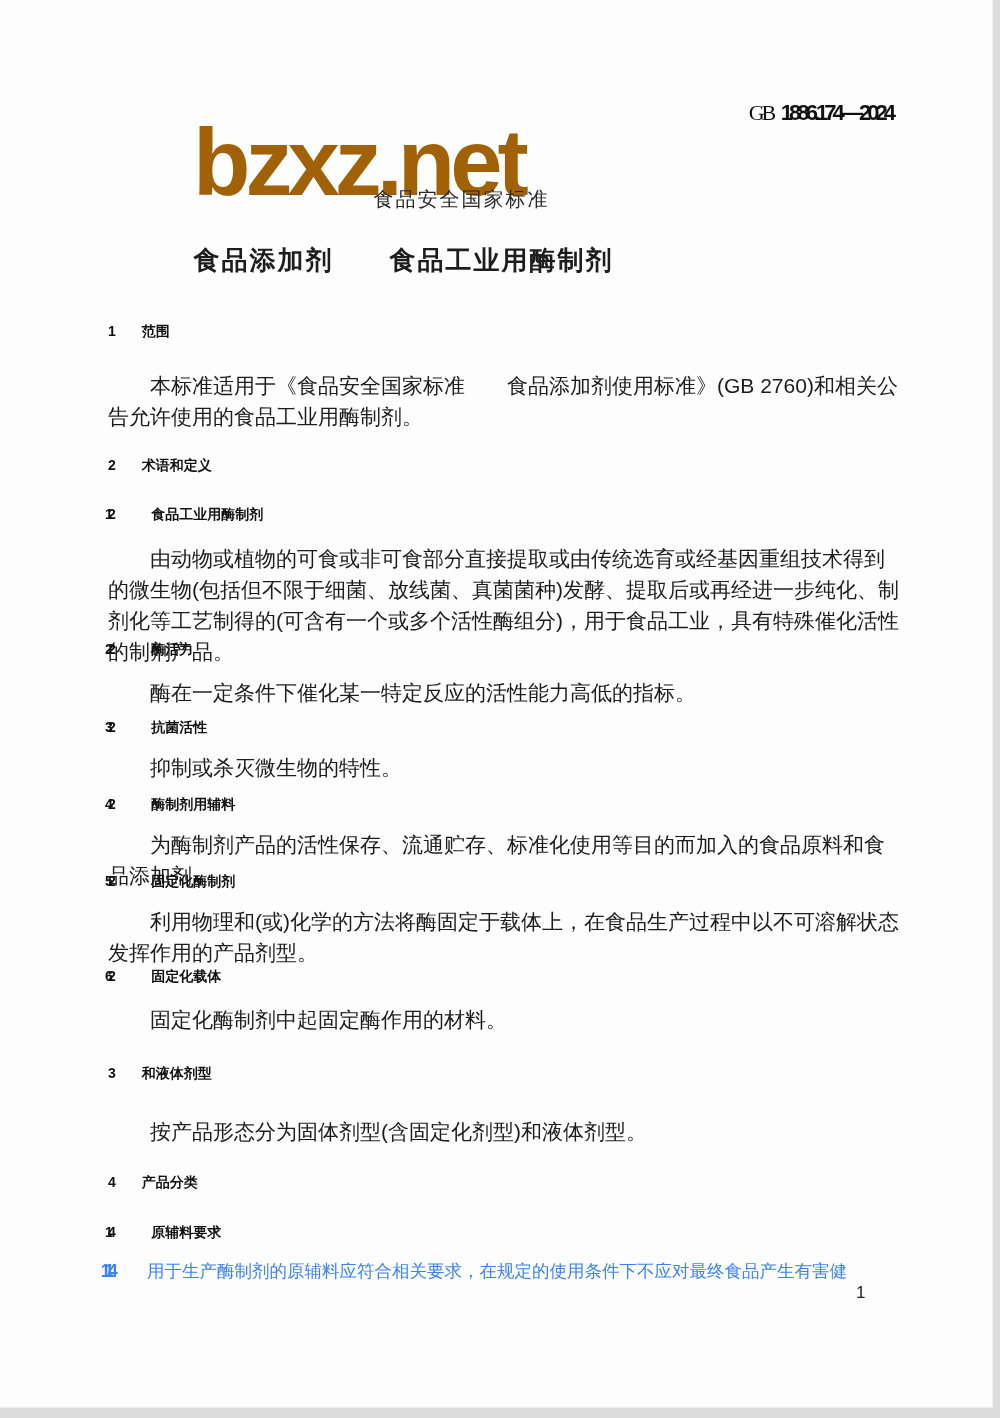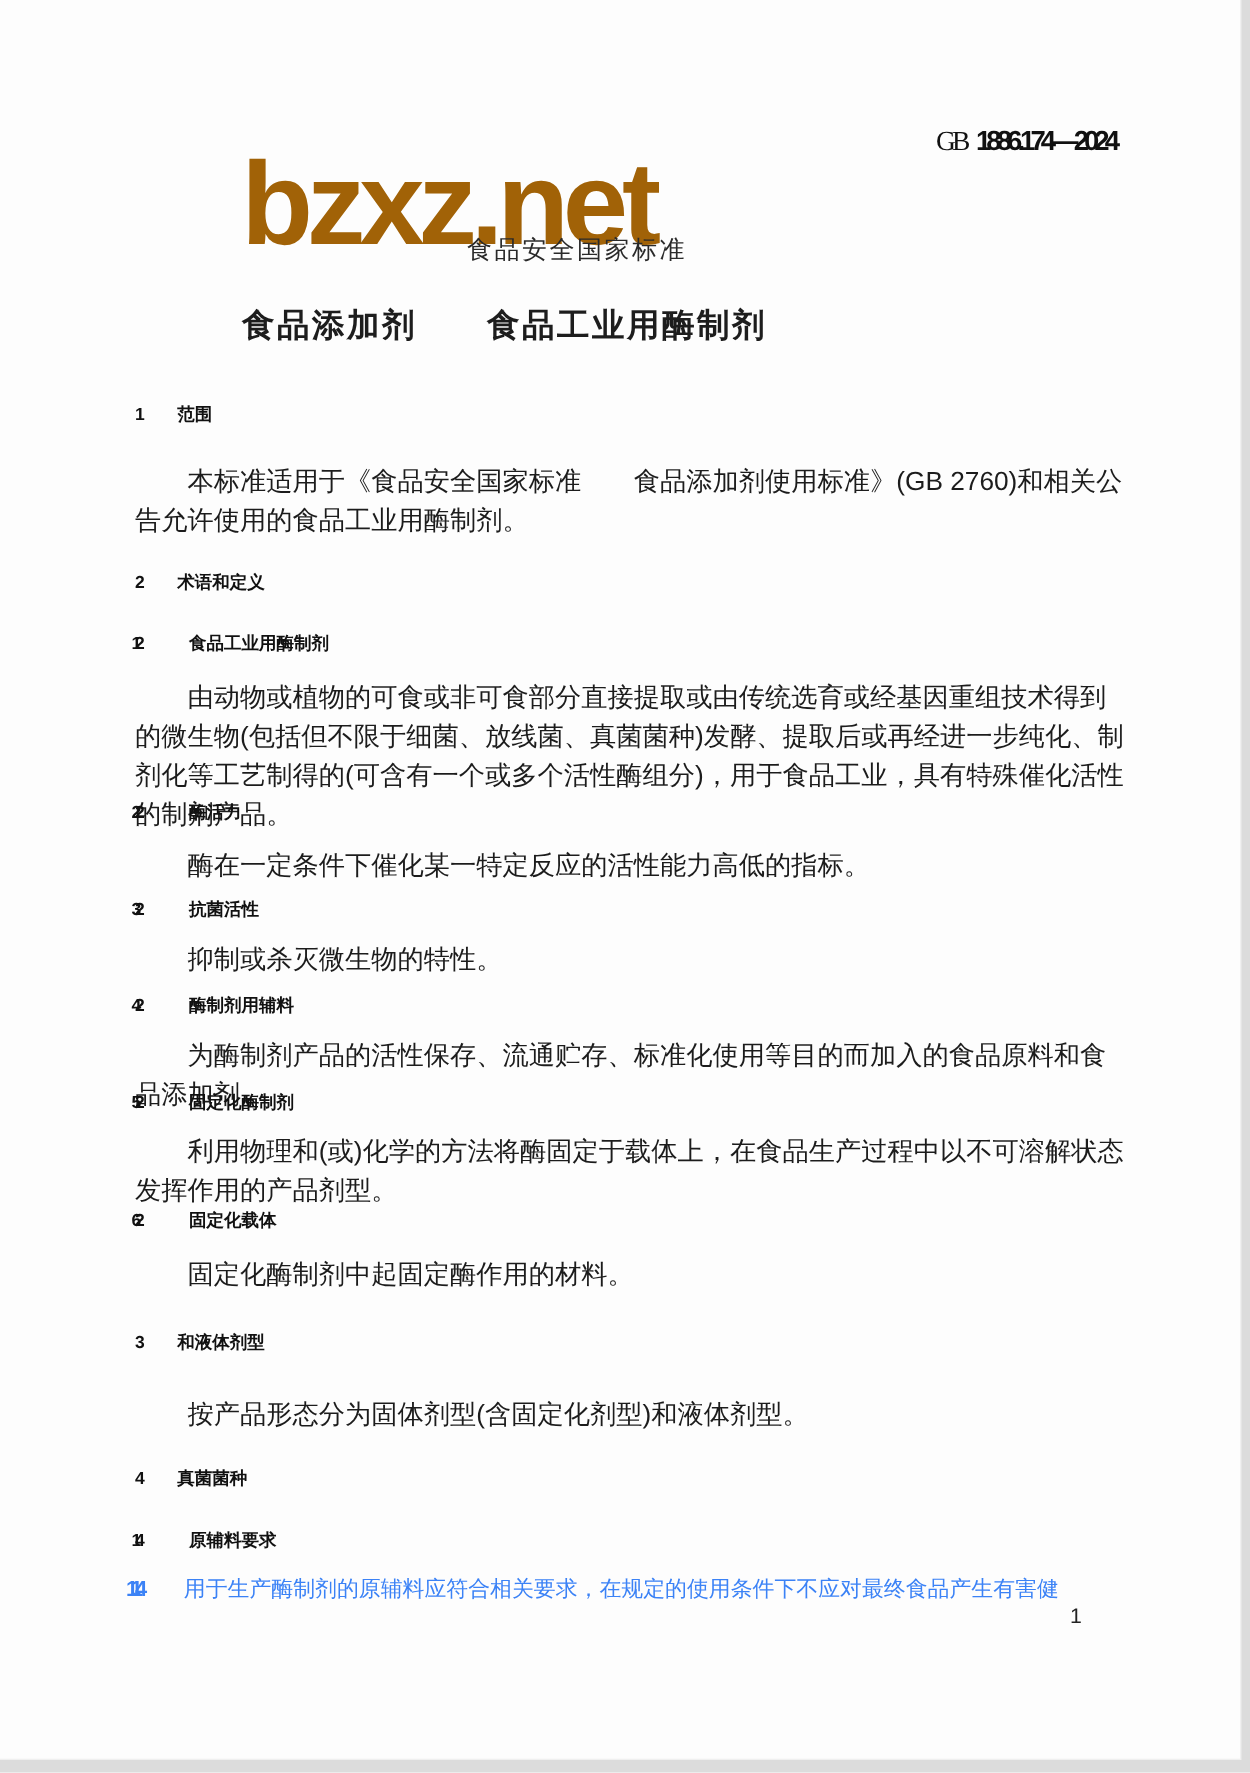--- a/index.html
+++ b/index.html
@@ -123,21 +123,21 @@
       <span class="num sq">2.6</span><span class="label">固定化载体</span>
     </div>
     <p class="para" style="top:1004px">固定化酶制剂中起固定酶作用的材料。</p>
 
     <div class="h" style="top:1060px">
       <span class="num">3</span><span class="label">和液体剂型</span>
     </div>
     <p class="para" style="top:1116px">按产品形态分为固体剂型(含固定化剂型)和液体剂型。</p>
 
     <div class="h" style="top:1169px">
-      <span class="num">4</span><span class="label">真菌菌种</span>
+      <span class="num">4</span><span class="label">产品分类</span>
     </div>
 
     <div class="h sub" style="top:1219px">
       <span class="num sq">4.1</span><span class="label">原辅料要求</span>
     </div>
 
     <div class="runin" style="top:1256px">
       <span class="num sq">4.1.1</span><span>用于生产酶制剂的原辅料应符合相关要求，在规定的使用条件下不应对最终食品产生有害健</span>
     </div>
 

